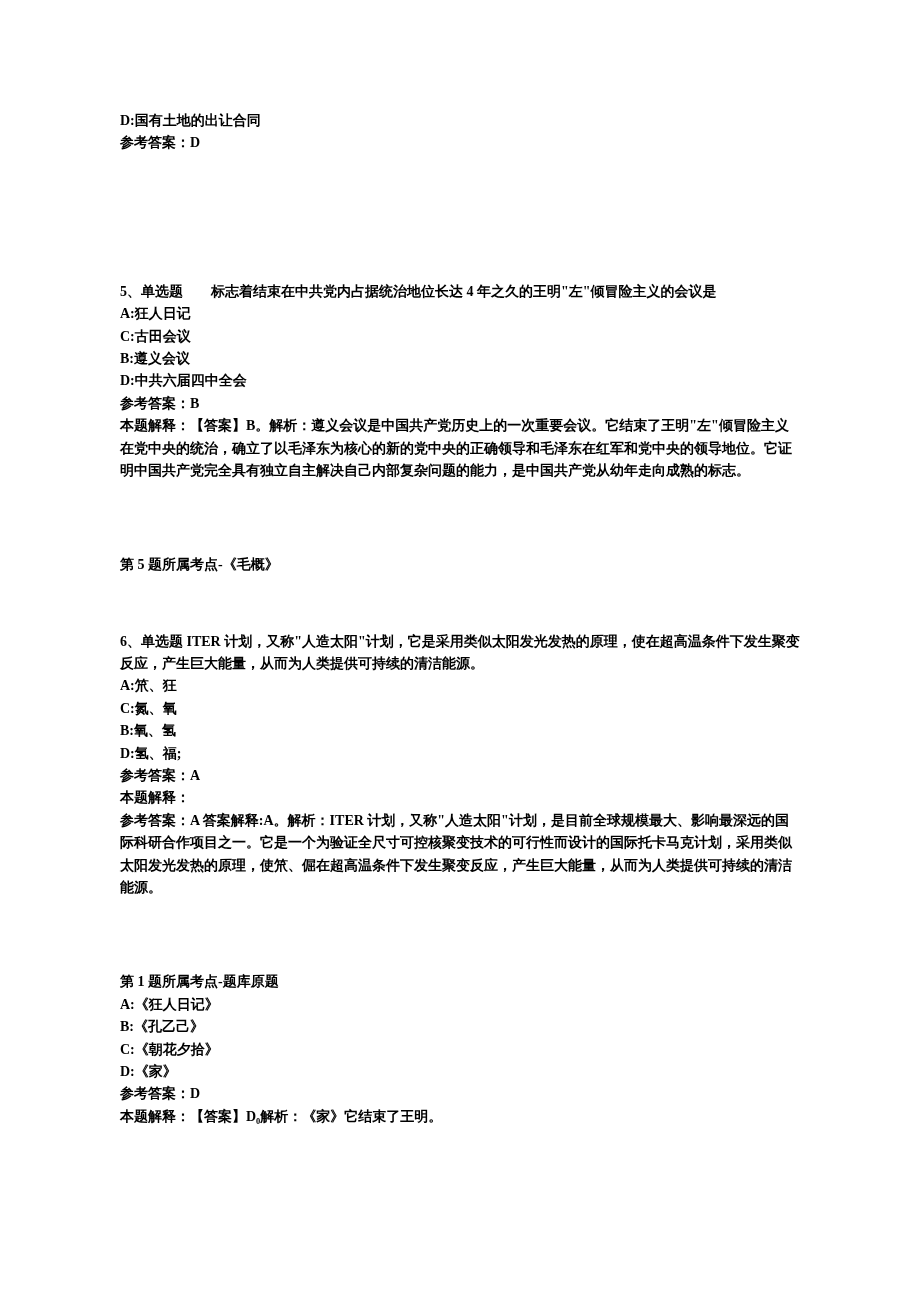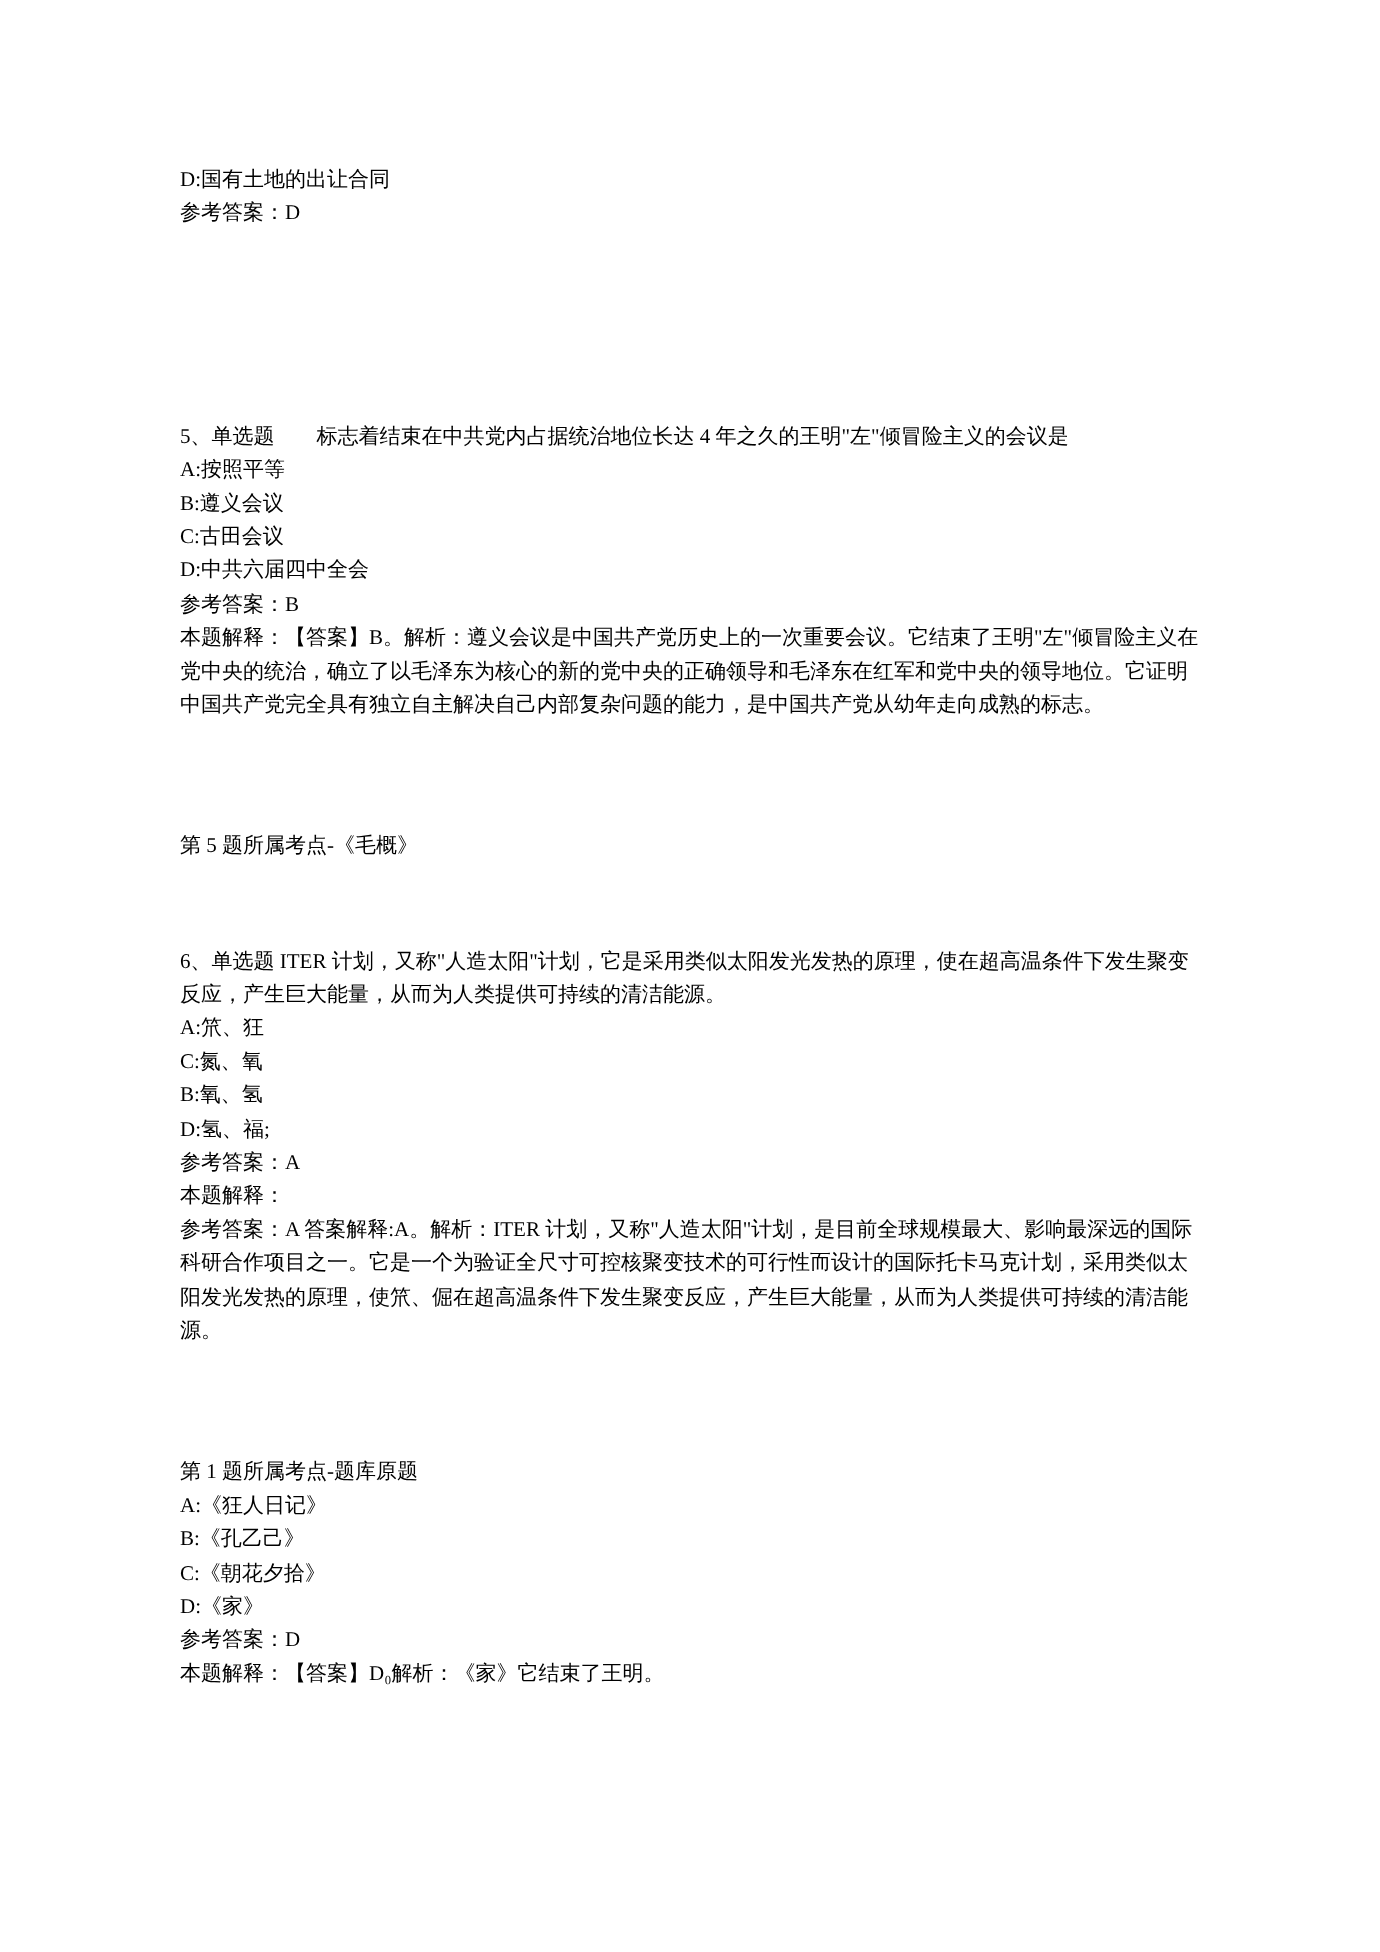--- a/index.html
+++ b/index.html
@@ -14,20 +14,21 @@
   .page {
     width: 920px;
     min-height: 1301px;
     padding: 110px 120px 60px 120px;
     box-sizing: border-box;
   }
   .line {
     margin: 0;
     white-space: pre-wrap;
     word-break: break-all;
+    font-weight: bold;
   }
   .spacer-lg {
     height: 72px;
   }
   .spacer-md {
     height: 54px;
   }
 </style>
 </head>
 <body>
@@ -36,23 +37,23 @@
 
   <p class="line">D:国有土地的出让合同</p>
   <p class="line">参考答案：D</p>
 
   <div class="spacer-lg"></div>
 
 
   <div class="spacer-md"></div>
 
   <p class="line">5、单选题　　标志着结束在中共党内占据统治地位长达 4 年之久的王明"左"倾冒险主义的会议是</p>
-  <p class="line">A:按照平等</p>
+  <p class="line">A:狂人日记</p>
+  <p class="line">C:古田会议</p>
   <p class="line">B:遵义会议</p>
-  <p class="line">C:古田会议</p>
   <p class="line">D:中共六届四中全会</p>
   <p class="line">参考答案：B</p>
   <p class="line">本题解释：【答案】B。解析：遵义会议是中国共产党历史上的一次重要会议。它结束了王明"左"倾冒险主义在党中央的统治，确立了以毛泽东为核心的新的党中央的正确领导和毛泽东在红军和党中央的领导地位。它证明中国共产党完全具有独立自主解决自己内部复杂问题的能力，是中国共产党从幼年走向成熟的标志。</p>
 
   <div class="spacer-lg"></div>
 
   <p class="line">第 5 题所属考点-《毛概》</p>
 
   <div class="spacer-md"></div>
 

